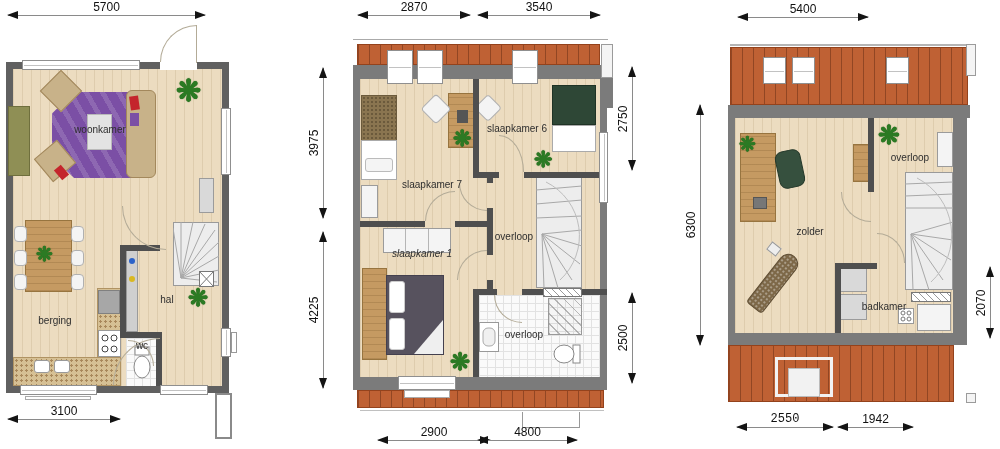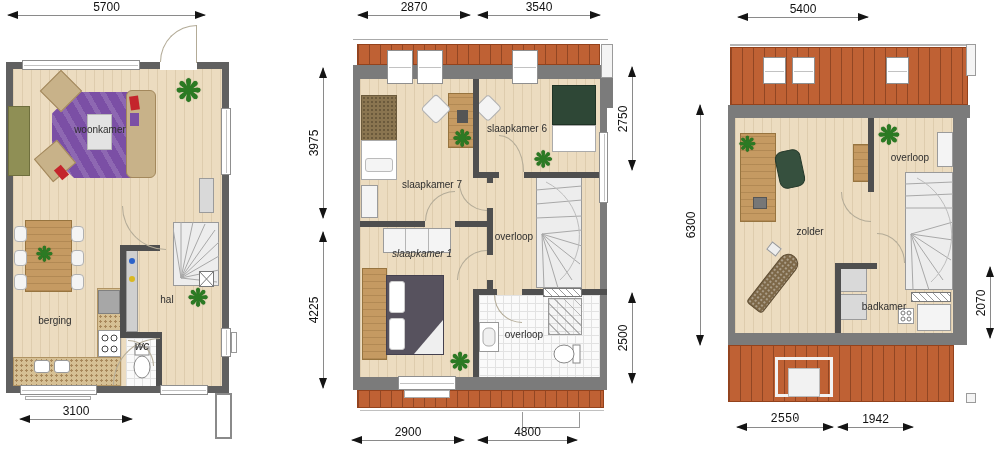--- a/index.html
+++ b/index.html
@@ -39,21 +39,21 @@
   .win-v::after{content:"";position:absolute;top:1px;bottom:1px;left:50%;border-left:1px solid #c2c2c2;}
 
   
   .arc{border:0 solid #b3ab97;background:transparent;}
   .arc-tl{border-top-width:1px;border-left-width:1px;border-top-left-radius:100% 100%;}
   .arc-tr{border-top-width:1px;border-right-width:1px;border-top-right-radius:100% 100%;}
   .arc-bl{border-bottom-width:1px;border-left-width:1px;border-bottom-left-radius:100% 100%;}
 
   
   .room-label{font-size:10px;color:#2e2e2e;text-align:center;line-height:1.1;}
-  .room-label.small{font-size:12px;font-style:italic;}
+  .room-label.small{font-size:10px;}
   .plant{color:#2b7a23;line-height:1;font-weight:bold;text-shadow:0 0 1px #14530f;}
 
   
   .dim-h{position:absolute;height:0;border-top:1px solid #8a8a8a;}
   .dim-v{position:absolute;width:0;border-left:1px solid #8a8a8a;}
   .dim-h .dim-label{position:absolute;left:0;right:0;bottom:3px;text-align:center;
                     font-size:12px;color:#111;line-height:1;}
   .dim-v .dim-label{position:absolute;right:4px;top:50%;transform:translate(0,-50%) rotate(180deg);
                     writing-mode:vertical-rl;font-size:12px;color:#111;line-height:1;white-space:nowrap;}
   .ah{width:0;height:0;border-style:solid;}
@@ -163,21 +163,21 @@
     <div class="room-label" style="left:60px;top:124px;width:80px;">woonkamer</div>
     <div class="room-label" style="left:25px;top:315px;width:60px;">berging</div>
     <div class="room-label" style="left:150px;top:294px;width:34px;">hal</div>
     <div class="room-label small" style="left:130px;top:340px;width:24px;">wc</div>
 
     <div class="dim-h" style="left:8px;top:15px;width:197px;">
       <span class="dim-label">5700</span>
       <span class="ah ah-l"></span>
       <span class="ah ah-r"></span>
     </div>
-    <div class="dim-h" style="left:20px;top:419px;width:112px;">
+    <div class="dim-h" style="left:8px;top:419px;width:112px;">
       <span class="dim-label">3100</span>
       <span class="ah ah-l"></span>
       <span class="ah ah-r"></span>
     </div>
   </section>
 
   <section class="plan">
     <div style="left:353px;top:39px;width:255px;height:1px;background:#aaa;"></div>
     <div class="roof" style="left:357px;top:44px;width:243px;height:21px;"></div>
     <div class="wallband" style="left:353px;top:65px;width:255px;height:14px;"></div>
@@ -299,21 +299,21 @@
     <div class="dim-v" style="left:632px;top:67px;height:103px;">
       <span class="dim-label">2750</span>
       <span class="ah ah-u"></span>
       <span class="ah ah-d"></span>
     </div>
     <div class="dim-v" style="left:632px;top:293px;height:90px;">
       <span class="dim-label">2500</span>
       <span class="ah ah-u"></span>
       <span class="ah ah-d"></span>
     </div>
-    <div class="dim-h" style="left:352px;top:440px;width:112px;">
+    <div class="dim-h" style="left:378px;top:440px;width:112px;">
       <span class="dim-label">2900</span>
       <span class="ah ah-l"></span>
       <span class="ah ah-r"></span>
     </div>
     <div class="dim-h" style="left:478px;top:440px;width:99px;">
       <span class="dim-label">4800</span>
       <span class="ah ah-l"></span>
       <span class="ah ah-r"></span>
     </div>
   </section>

